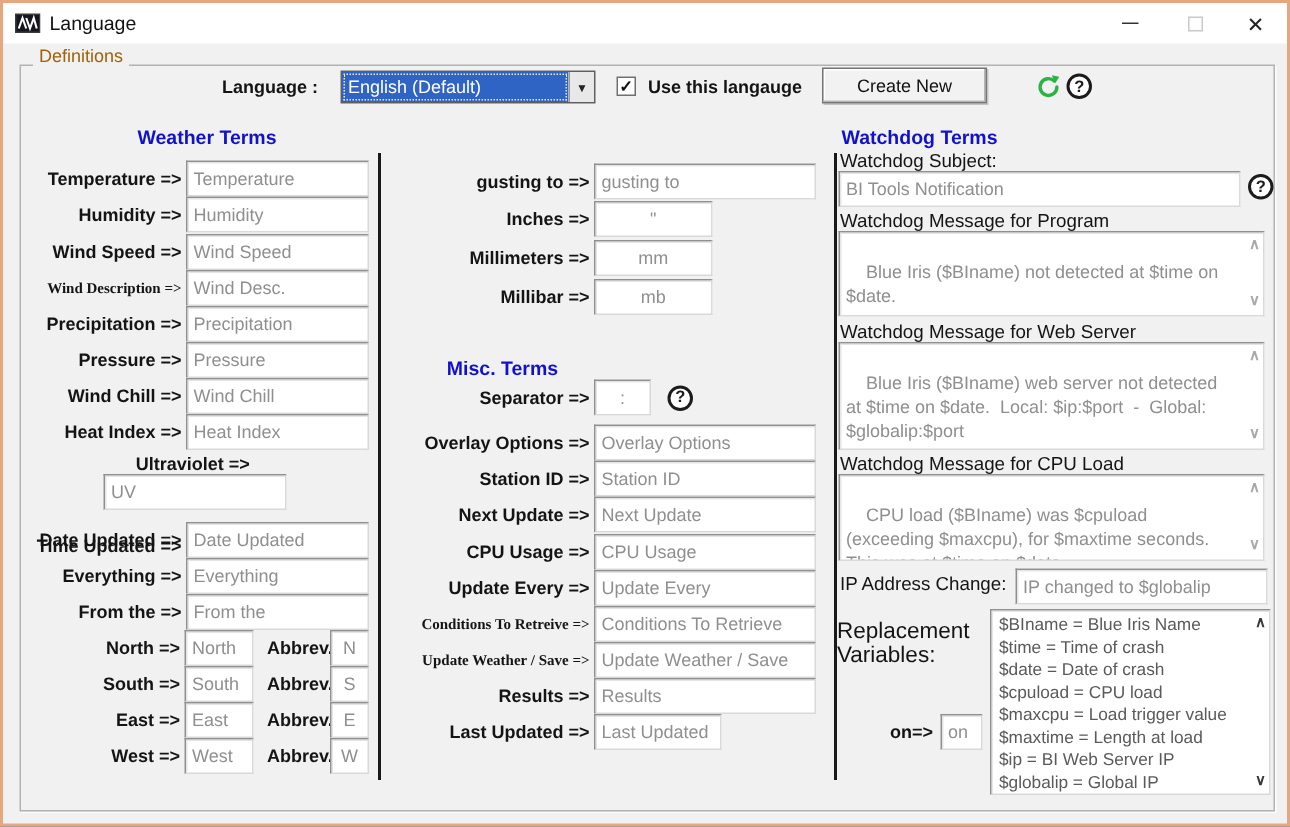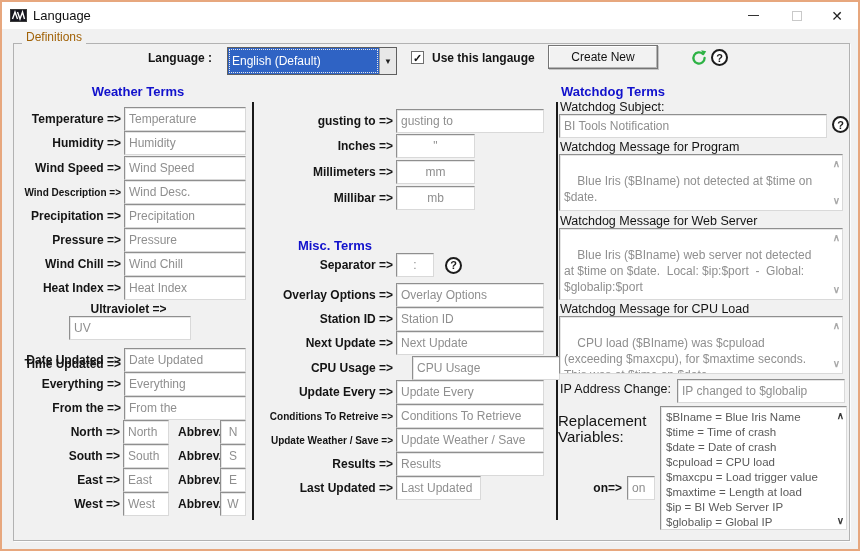--- a/index.html
+++ b/index.html
@@ -26,21 +26,21 @@
   .groupbox{
     position:absolute; left:11px; top:41px; width:837px; height:498px;
     border:1px solid #b2b2b2; box-shadow:1px 1px 0 #fdfdfd;
   }
   .gb-label{
     position:absolute; left:20px; top:28px; background:#f1f1f1;
     padding:0 4px; font-size:12px; color:#a16207; z-index:3;
   }
 
   .lbl{ font-size:12px; font-weight:bold; color:#141414; white-space:nowrap; }
-  .lbl.small{ font-size:10px; }
+  .lbl.small{ font-size:10px;font-family:Liberation Serif, serif; }
 
   .tb{
     background:#fff; border:1px solid #8f8f8f;
     border-bottom-color:#d9d9d9; border-right-color:#d9d9d9;
     box-shadow:inset 1px 1px 0 rgba(0,0,0,0.10);
     color:#8f8f8f; font-family:"Liberation Sans",sans-serif; font-size:12px;
     padding:11px 4px; height:20px;
   }
   input.tb{ outline:none; }
 
@@ -60,21 +60,21 @@
   .in-sep{ width:38px; text-align:center; }
 
   .vsep{ position:absolute; top:100px; height:418px; width:2px; background:#191919; }
 
   .help{
     width:17px; height:17px; border:2px solid #1c1c1c; border-radius:50%;
     background:#fff; color:#1c1c1c; font-size:11px; font-weight:bold;
     display:flex; align-items:center; justify-content:center; flex:none;
   }
 
-  .combo{ position:absolute; left:225px; top:45px; width:170px; height:28px;
+  .combo{ position:absolute; left:225px; top:45px; width:170px; height:22px;
     border:1px solid #5f5f5f; background:#fff; display:flex; }
   .combo-sel{ flex:1; background:#2f63c4; color:#fff; font-size:12px;
     display:flex; align-items:center; padding-left:4px;
     outline:1px dotted #e8e8e8; outline-offset:-2px; white-space:nowrap; overflow:hidden; }
   .combo-btn{ width:17px; background:#e8e8e8; border-left:1px solid #9a9a9a;
     display:flex; align-items:center; justify-content:center; font-size:8px; color:#222; }
 
   .checkbox{ position:absolute; left:409px; top:49px; width:13px; height:13px;
     background:#fff; border:1px solid #6f6f6f; display:flex; align-items:center; justify-content:center;
     font-size:11px; font-weight:bold; color:#111; line-height:10px; }
@@ -256,21 +256,21 @@
     <input class="tb in-wide" value="Overlay Options" style="">
   </div>
   <div class="mrow" style="top:307px;">
     <span class="lbl">Station ID =&gt;</span>
     <input class="tb in-wide" value="Station ID" style="">
   </div>
   <div class="mrow" style="top:331px;">
     <span class="lbl">Next Update =&gt;</span>
     <input class="tb in-wide" value="Next Update" style="">
   </div>
-  <div class="mrow" style="top:356px;gap:16px;">
+  <div class="mrow" style="top:356px;">
     <span class="lbl">CPU Usage =&gt;</span>
     <input class="tb in-wide" value="CPU Usage" style="">
   </div>
   <div class="mrow" style="top:380px;">
     <span class="lbl">Update Every =&gt;</span>
     <input class="tb in-wide" value="Update Every" style="">
   </div>
   <div class="mrow" style="top:404px;">
     <span class="lbl small">Conditions To Retreive =&gt;</span>
     <input class="tb in-wide" value="Conditions To Retrieve" style="">

